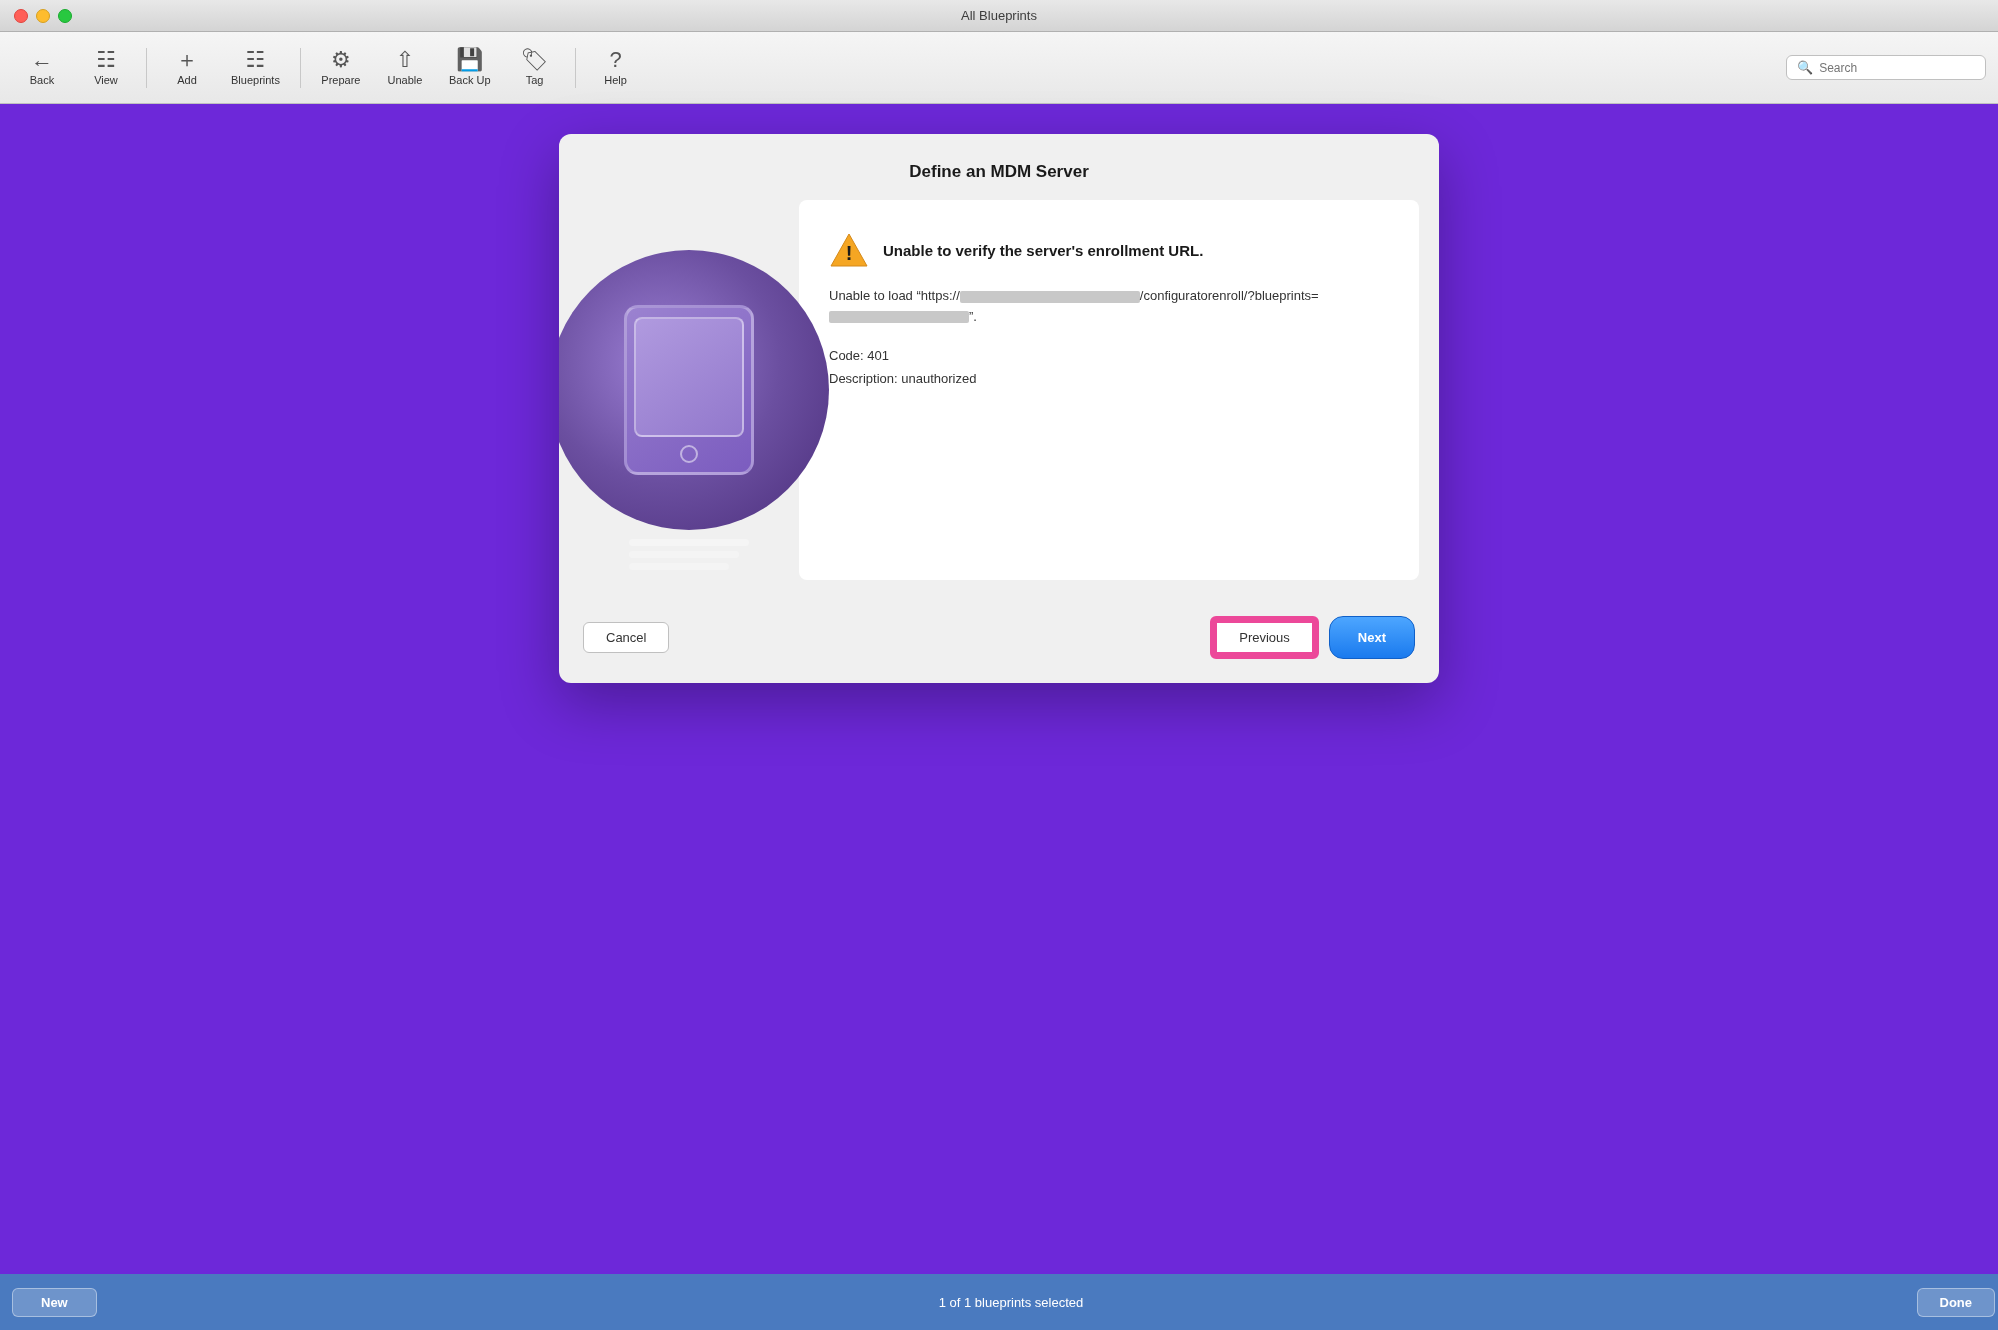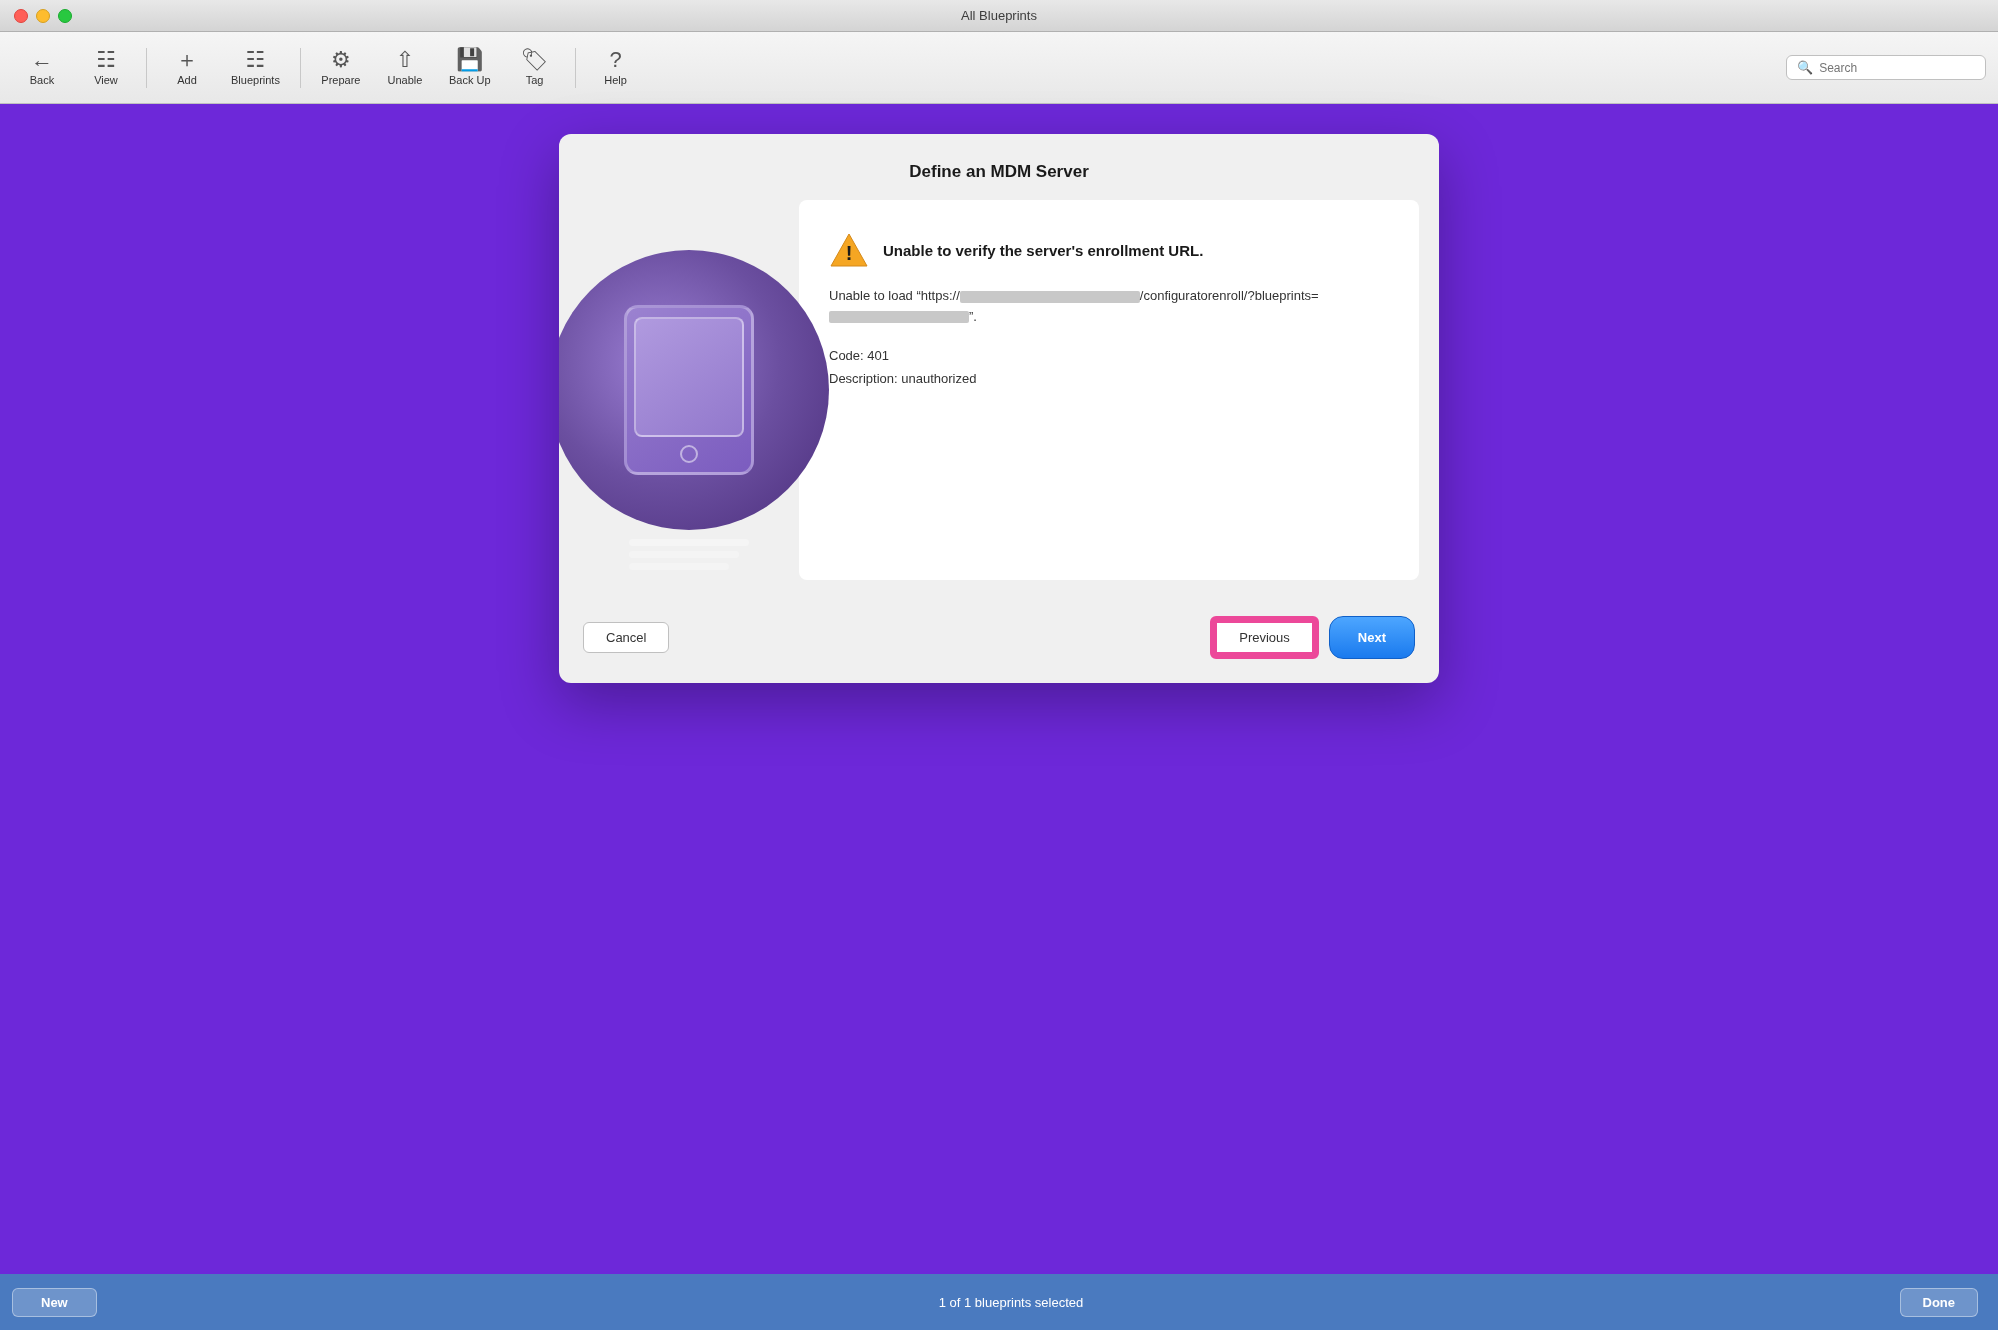--- a/index.html
+++ b/index.html
@@ -330,21 +330,21 @@
       border-radius: 6px;
       padding: 6px 28px;
       font-size: 13px;
       font-weight: 600;
       color: white;
       cursor: pointer;
     }
 
     .btn-done {
       position: absolute;
-      right: 20px;
+      right: 3px;
       background: rgba(255,255,255,0.2);
       border: 1px solid rgba(255,255,255,0.4);
       border-radius: 6px;
       padding: 6px 22px;
       font-size: 13px;
       font-weight: 600;
       color: white;
       cursor: pointer;
     }
   </style>

